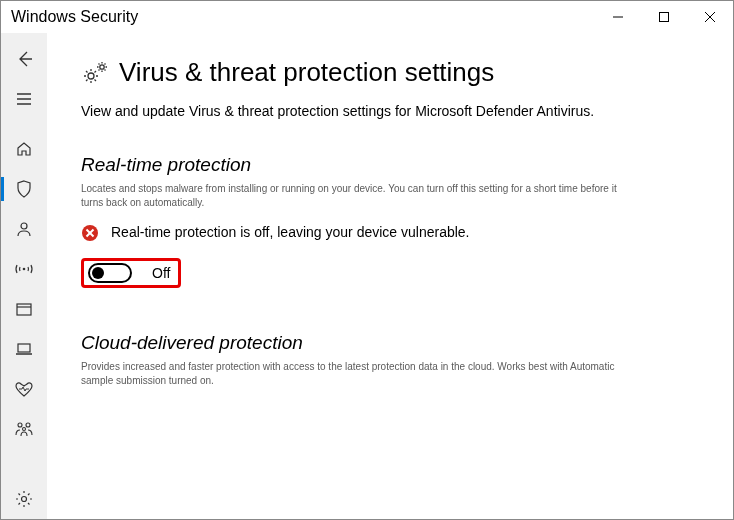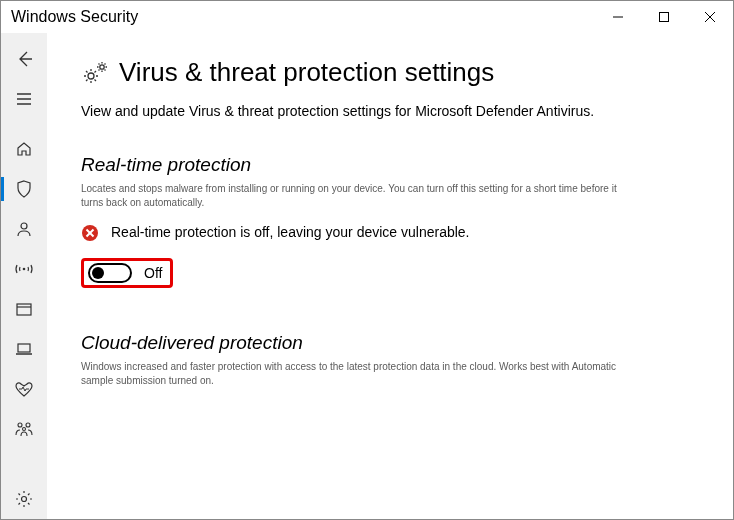--- a/index.html
+++ b/index.html
@@ -110,21 +110,21 @@
     .warn-text {
       font-size: 14px;
       color: #000;
     }
     .highlight-box {
       border: 3px solid #e60000;
       border-radius: 4px;
       padding: 2px 8px 2px 4px;
       display: inline-flex;
       align-items: center;
-      gap: 12px;
+      gap: 20px;
     }
     .toggle {
       width: 44px;
       height: 20px;
       border: 2px solid #000;
       border-radius: 10px;
       position: relative;
       background: #fff;
     }
     .toggle-knob {
@@ -266,16 +266,16 @@
 
     <div class="highlight-box">
       <div class="toggle">
         <div class="toggle-knob"></div>
       </div>
       <span class="toggle-label">Off</span>
     </div>
 
     <div class="section2">
       <h2>Cloud-delivered protection</h2>
-      <p class="section-desc">Windows increased and faster protection with access to the latest protection data in the cloud. Works best with Automatic sample submission turned on.</p>
+      <p class="section-desc">Provides increased and faster protection with access to the latest protection data in the cloud. Works best with Automatic sample submission turned on.</p>
     </div>
   </div>
 </div>
 
 </body></html>

